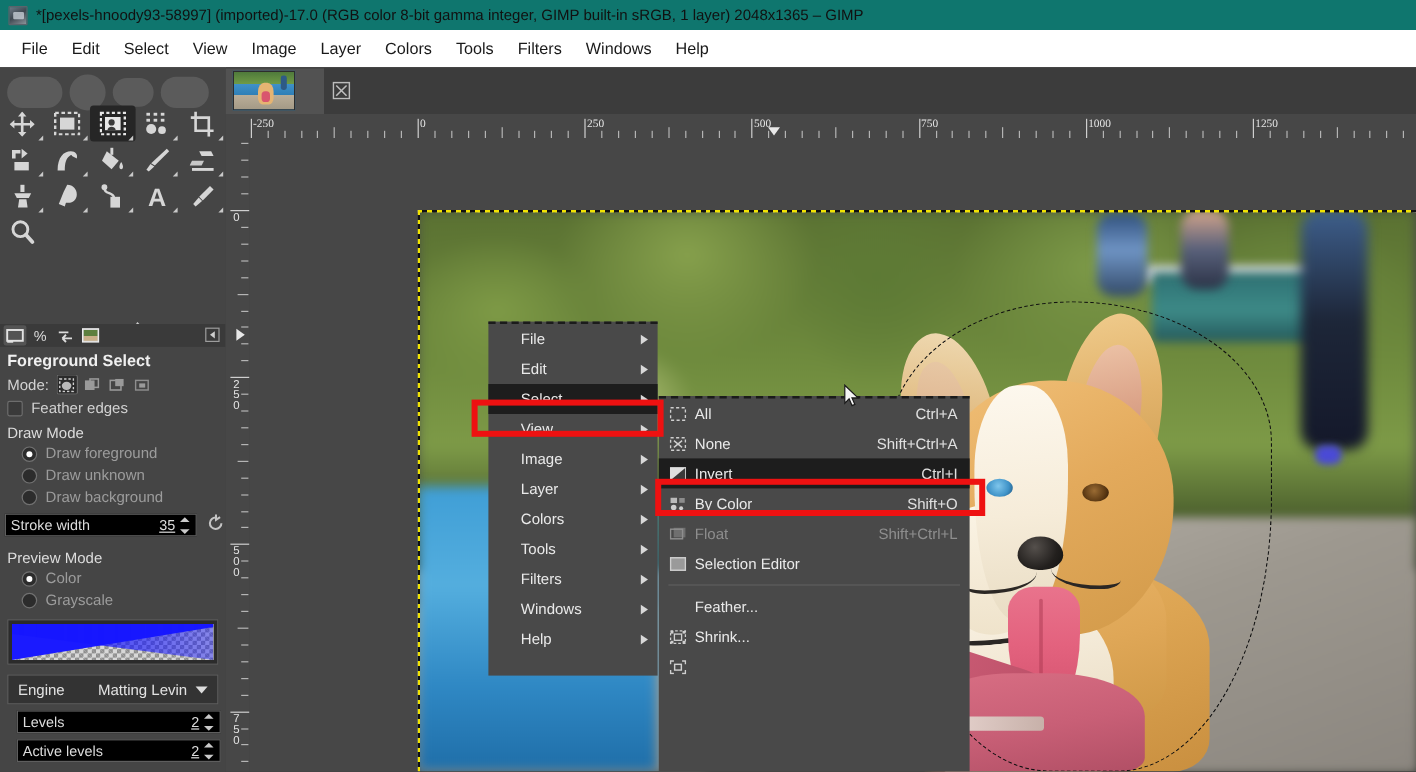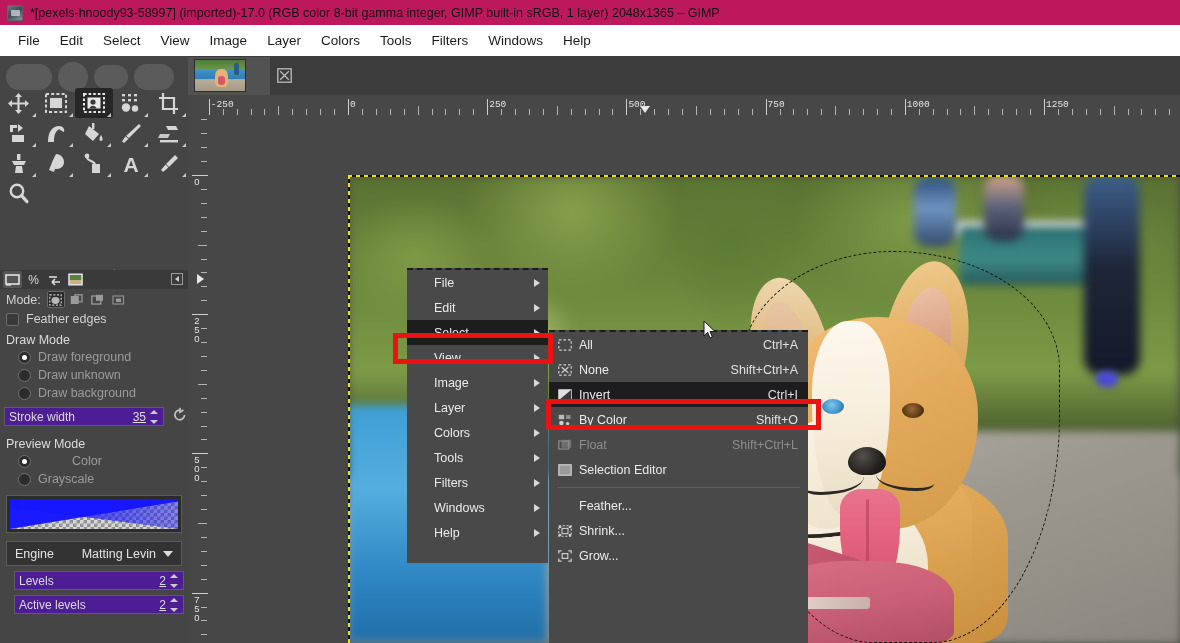--- a/index.html
+++ b/index.html
@@ -7,21 +7,21 @@
     width: 1180px; height: 643px;
     overflow: hidden;
     font-family: "Liberation Sans", sans-serif;
     background: #454545;
   }
   #app { position: relative; width: 1180px; height: 643px; }
 
   
   #titlebar {
     position: absolute; left: 0; top: 0; width: 1180px; height: 25px;
-    background: #be185d; color: #111;
+    background: #0f766e; color: #111;
     display: flex; align-items: center; gap: 7px;
     padding-left: 7px;
     font-size: 12.5px; white-space: nowrap;
   }
   #titlebar .appicon {
     width: 16px; height: 16px; flex: 0 0 16px;
     background: linear-gradient(150deg,#6f7a86 0%,#3e4750 48%,#8d949b 100%);
     border: 1px solid #5b636b; border-radius: 1px;
     position: relative;
   }
@@ -97,21 +97,21 @@
   .chk { width:13px;height:13px; background:#3a3a3a; border:1px solid #6d6d6d;
          border-radius:2px; margin-right:7px; flex:0 0 13px; }
   .radio { width:13px;height:13px;border-radius:50%; background:#2c2c2c;
            border:1px solid #717171; margin-right:7px; flex:0 0 13px;
            display:flex;align-items:center;justify-content:center; }
   .radio.on::after { content:""; width:5px;height:5px;border-radius:50%;background:#ffffff; }
   .grouplabel { font-size:12.5px; color:#dcdcdc; padding:5px 6px 1px 6px; }
 
   .spinrow {
     margin:5px 4px 2px 4px; height:19px;
-    background:#4c1d95; border:1px solid #5e5e5e;
+    background:#000000; border:1px solid #5e5e5e;
     display:flex; align-items:center; font-size:12px; color:#dcdcdc;
     padding:0 4px; position:relative;
   }
   .spinrow .lab { flex:1; }
   .spinrow .val { margin-right:4px;text-decoration:underline; }
   .spin { width:9px;height:14px; display:flex;flex-direction:column;
           justify-content:space-between; }
   .spin i { display:block; width:0;height:0;border-left:4px solid transparent;
     border-right:4px solid transparent; }
   .spin i.u { border-bottom:4px solid #cacaca; }
@@ -158,21 +158,21 @@
   
   #hruler { position:absolute; left:188px; top:95px; width:992px; height:20px;
             background:#474747; overflow:hidden; }
   #corner { position:absolute; left:188px; top:95px; width:20px; height:20px;
             background:#474747; display:flex;align-items:center;justify-content:center; }
   #vruler { position:absolute; left:188px; top:115px; width:20px; height:528px;
             background:#474747; overflow:hidden; }
   .tickwrap { position:absolute; inset:0; }
   .tk { position:absolute; background:#cfcfcf; }
   .rlab { position:absolute; color:#e3e3e3; font-size:9.5px;
-          font-family:Liberation Mono, monospace; white-space:nowrap; }
+          font-family:Liberation Serif, serif; white-space:nowrap; }
   .vlab { position:absolute; color:#e3e3e3; font-size:9.5px; width:10px;
           line-height:9px; text-align:center; word-break:break-all; }
 
   
   #canvaspane { position:absolute; left:208px; top:115px; width:972px; height:528px;
                 background:#474747; overflow:hidden; }
   #image { position:absolute; left:140px; top:60px; width:832px; height:468px;
            overflow:hidden; }
   #marchtop,#marchleft,#marchright {
     position:absolute; z-index:6;
@@ -558,20 +558,21 @@
       <div class="dtab">
         <svg width="15" height="13" viewBox="0 0 15 13">
           <rect x="0.8" y="1" width="13.4" height="11" fill="#cfcfcf" stroke="#eee" stroke-width="1"></rect>
           <rect x="1.8" y="2" width="11.4" height="5" fill="#5d7f3e"></rect>
           <rect x="1.8" y="7" width="11.4" height="4" fill="#c9b089"></rect>
         </svg>
       </div>
       <div class="dtmenu"></div>
     </div>
 
+    <div class="opt-title">Foreground Select</div>
 
     <div class="row">
       <span>Mode:</span>
       <div class="modebtns">
         <div class="modebtn act">
           <svg width="13" height="12" viewBox="0 0 13 12">
               <rect x="0.8" y="0.8" width="11.4" height="10.4" fill="none" stroke="#cfcfcf" stroke-width="1.2" stroke-dasharray="2 1.6"></rect>
             <ellipse cx="6.5" cy="6.5" rx="4" ry="3.4" fill="#b9b9b9"></ellipse>
             </svg>
         </div>
@@ -629,21 +630,21 @@
         <svg width="16" height="16" viewBox="0 0 16 16">
             <g fill="none" stroke="#c4c4c4" stroke-width="1.7">
           <path d="M12.5 8 A4.8 4.8 0 1 1 8 3.2"></path>
               <path d="M8 0.8 L8 5.2 L11.4 3"></path>
             </g>
           </svg>
       </div>
     </div>
 
     <div class="grouplabel" style="padding-top:9px;">Preview Mode</div>
-    <div class="row dim" style="padding-left:18px;gap:34px;">
+    <div class="row dim" style="padding-left:18px;">
       <span class="radio on"></span>
       <span>Color</span>
     </div>
     <div class="row dim" style="padding-left:18px;">
       <span class="radio"></span>
       <span>Grayscale</span>
     </div>
 
     <div id="gradbox">
       <div id="grad">
@@ -1030,21 +1031,20 @@
         <svg width="14" height="12" viewBox="0 0 14 12">
             <g fill="none" stroke="#cfcfcf" stroke-width="1.2">
           <path d="M0.8 3.6 V0.8 H3.6"></path>
               <path d="M10.4 0.8 H13.2 V3.6"></path>
           <path d="M13.2 8.4 V11.2 H10.4"></path>
               <path d="M3.6 11.2 H0.8 V8.4"></path>
           <rect x="4.2" y="3.6" width="5.6" height="4.8"></rect>
             </g>
           </svg>
       </span>
-      <span class="lb">Grow...</span>
       <span class="acc"></span>
     </div>
   </div>
 
   <div class="redbox" id="redSelect"></div>
   <div class="redbox" id="redInvert"></div>
 
   <div id="cursor">
     <svg width="14" height="20" viewBox="0 0 14 20">
       <path d="M1 1 L1 16 L4.6 12.4 L7 18 L9.4 17 L7 11.6 L12 11.6 Z" fill="#f4f4f4" stroke="#1a1a1a" stroke-width="1"></path>

